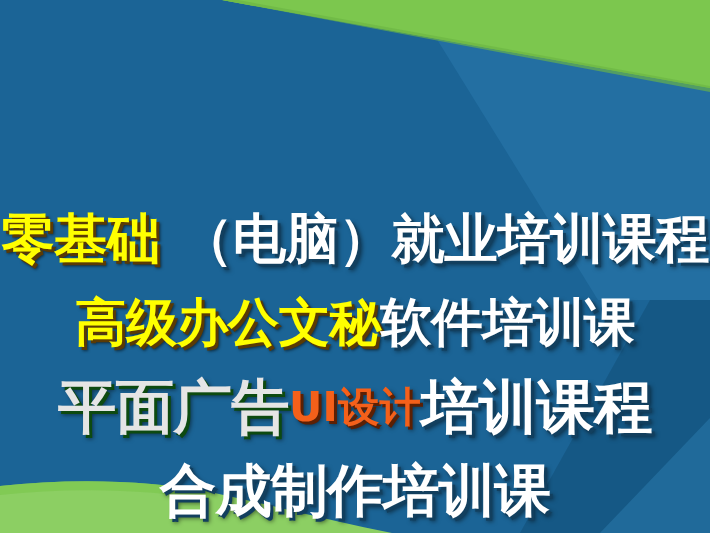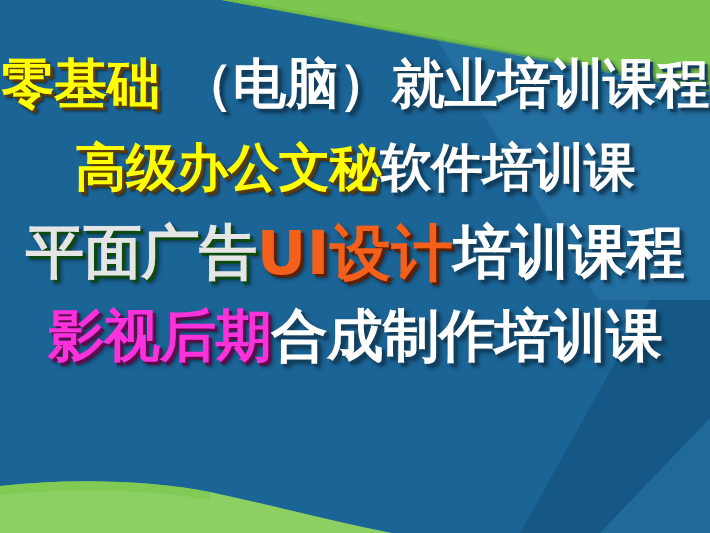--- a/index.html
+++ b/index.html
@@ -24,21 +24,21 @@
     pointer-events: none;
   }
   .bg-layer svg { display: block; width: 710px; height: 533px; }
 
   
   .lines {
     position: absolute;
     inset: 0;
     display: flex;
     flex-direction: column;
-    justify-content: flex-start;
+    justify-content: flex-end;
     padding-top: 42px;
     box-sizing: border-box;
   }
   .line {
     height: 84px;
     display: flex;
     align-items: center;
     justify-content: center;
     white-space: nowrap;
     line-height: 1;
@@ -106,24 +106,23 @@
       <span class="seg c-white" style="font-size: 53.4568px; padding-left: 20px;">（电脑）就业培训课程</span>
     </div>
 
     <div class="line line-2">
       <span class="seg c-yellow" style="font-size: 51.423px;">高级办公文秘</span>
       <span class="seg c-white" style="font-size: 51.423px;">软件培训课</span>
     </div>
 
     <div class="line line-3">
       <span class="seg c-green" style="font-size: 58.3235px;">平面广告</span>
-      <span class="seg c-orange latin" style="font-size: 61px;">UI设计</span>
+      <span class="seg c-orange latin" style="font-size: 41px;">UI设计</span>
       <span class="seg c-white" style="font-size: 58.3235px;">培训课程</span>
     </div>
 
     <div class="line line-4">
-      <span class="seg c-magenta" style="font-size: 56.3802px;">影视后期</span>
       <span class="seg c-white" style="font-size: 56.3802px;">合成制作培训课</span>
     </div>
 
 
   </div>
 </div>
 
 </body></html>

